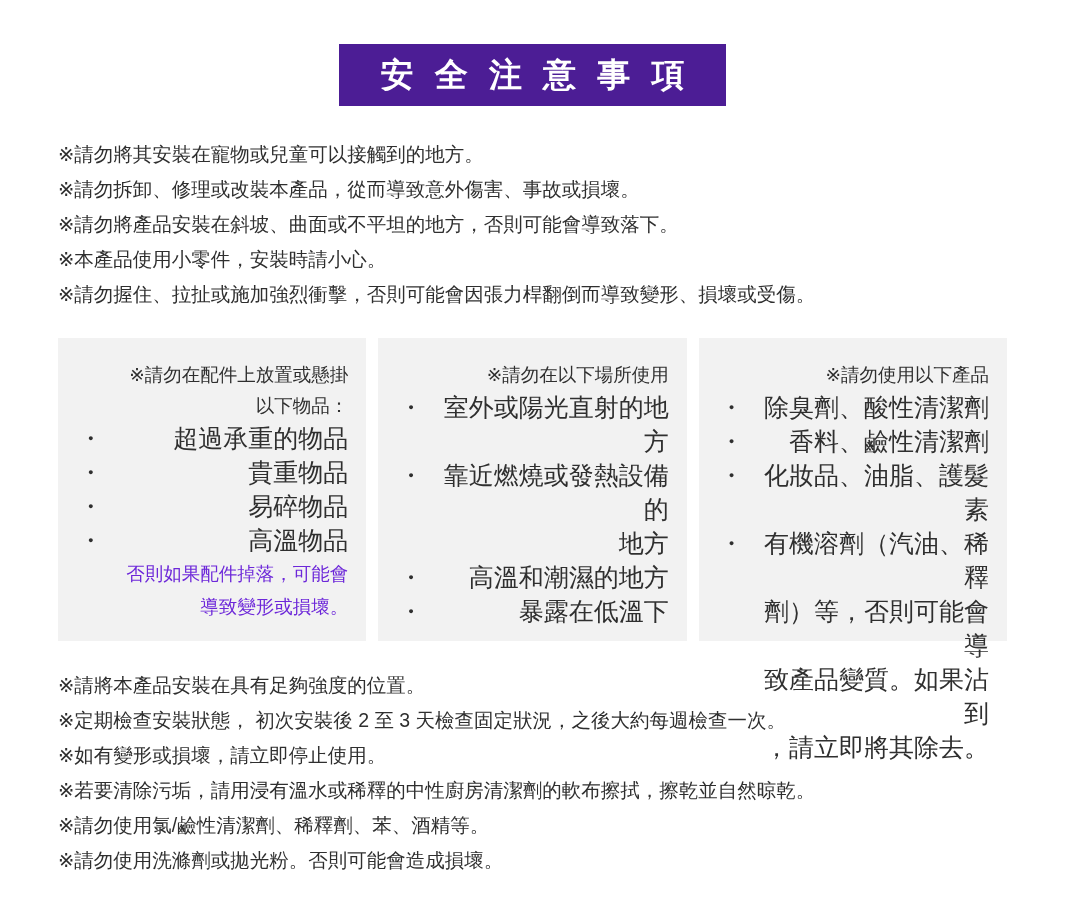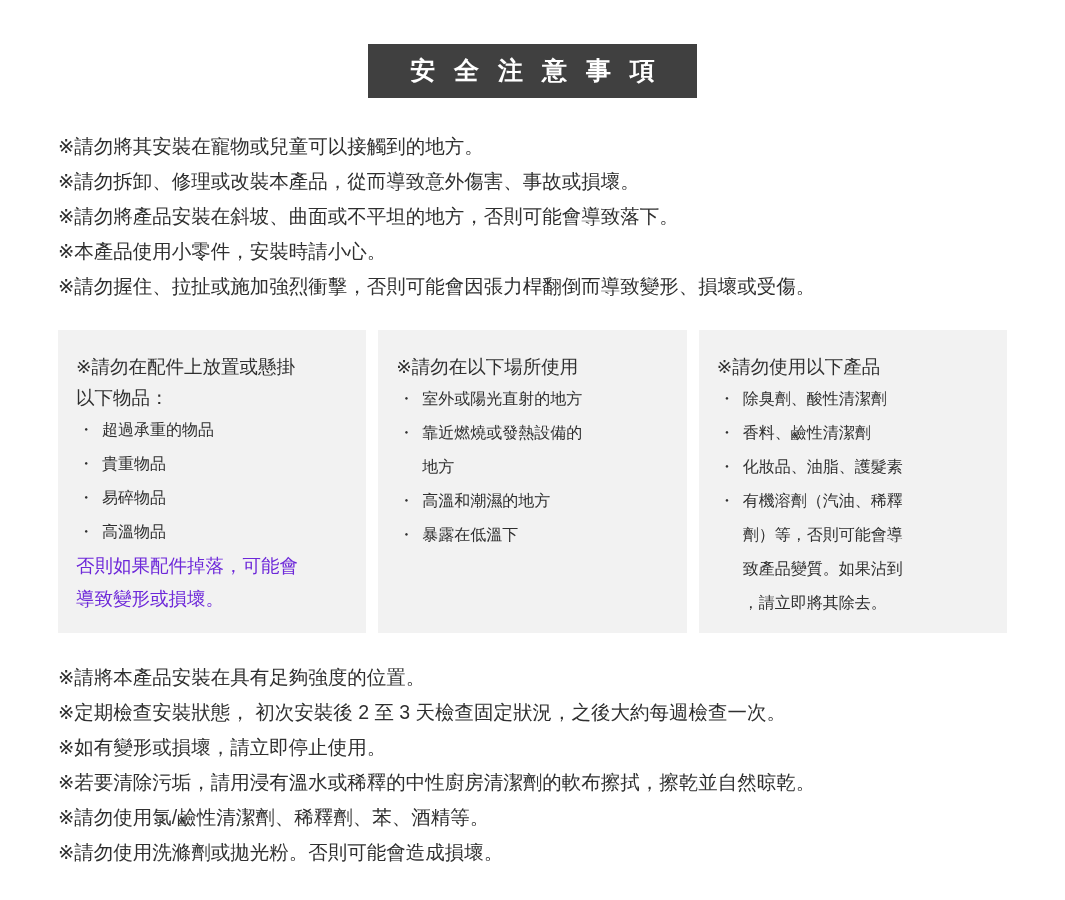--- a/index.html
+++ b/index.html
@@ -22,23 +22,23 @@
     padding: 0 58px;
     position: relative;
   }
   
   .title-wrap {
     display: flex;
     justify-content: center;
     padding-top: 44px;
   }
   .title-banner {
-    background: #404040;
+    background: #4c1d95;
     color: #ffffff;
-    font-size: 25px;
+    font-size: 33px;
     font-weight: bold;
     letter-spacing: 6px;
     padding: 14px 36px 15px 42px;
     line-height: 1;
   }
   
   .top-notes {
     margin-top: 31px;
   }
   .note-line {
@@ -46,20 +46,21 @@
     line-height: 35px;
     color: #2f2f2f;
     white-space: nowrap;
   }
   
   .columns {
     display: flex;
     margin-top: 26px;
     height: 303px;
     gap: 0;
+    text-align: right;
   }
   .col {
     background: #f2f2f2;
     box-sizing: border-box;
     padding: 21px 18px 0 18px;
     flex: 1 1 0;
   }
   .col + .col {
     border-left: 12px solid #ffffff;
   }
@@ -72,21 +73,21 @@
     font-size: 18.5px;
     line-height: 31px;
     color: #2f2f2f;
   }
   ul.bullets {
     list-style: none;
     margin: 0;
     padding: 0;
   }
   ul.bullets li {
-    font-size: 16px;
+    font-size: 25px;
     line-height: 34px;
     color: #2f2f2f;
     padding-left: 26px;
     position: relative;
   }
   ul.bullets li::before {
     content: "・";
     position: absolute;
     left: 2px;
     top: 0;

